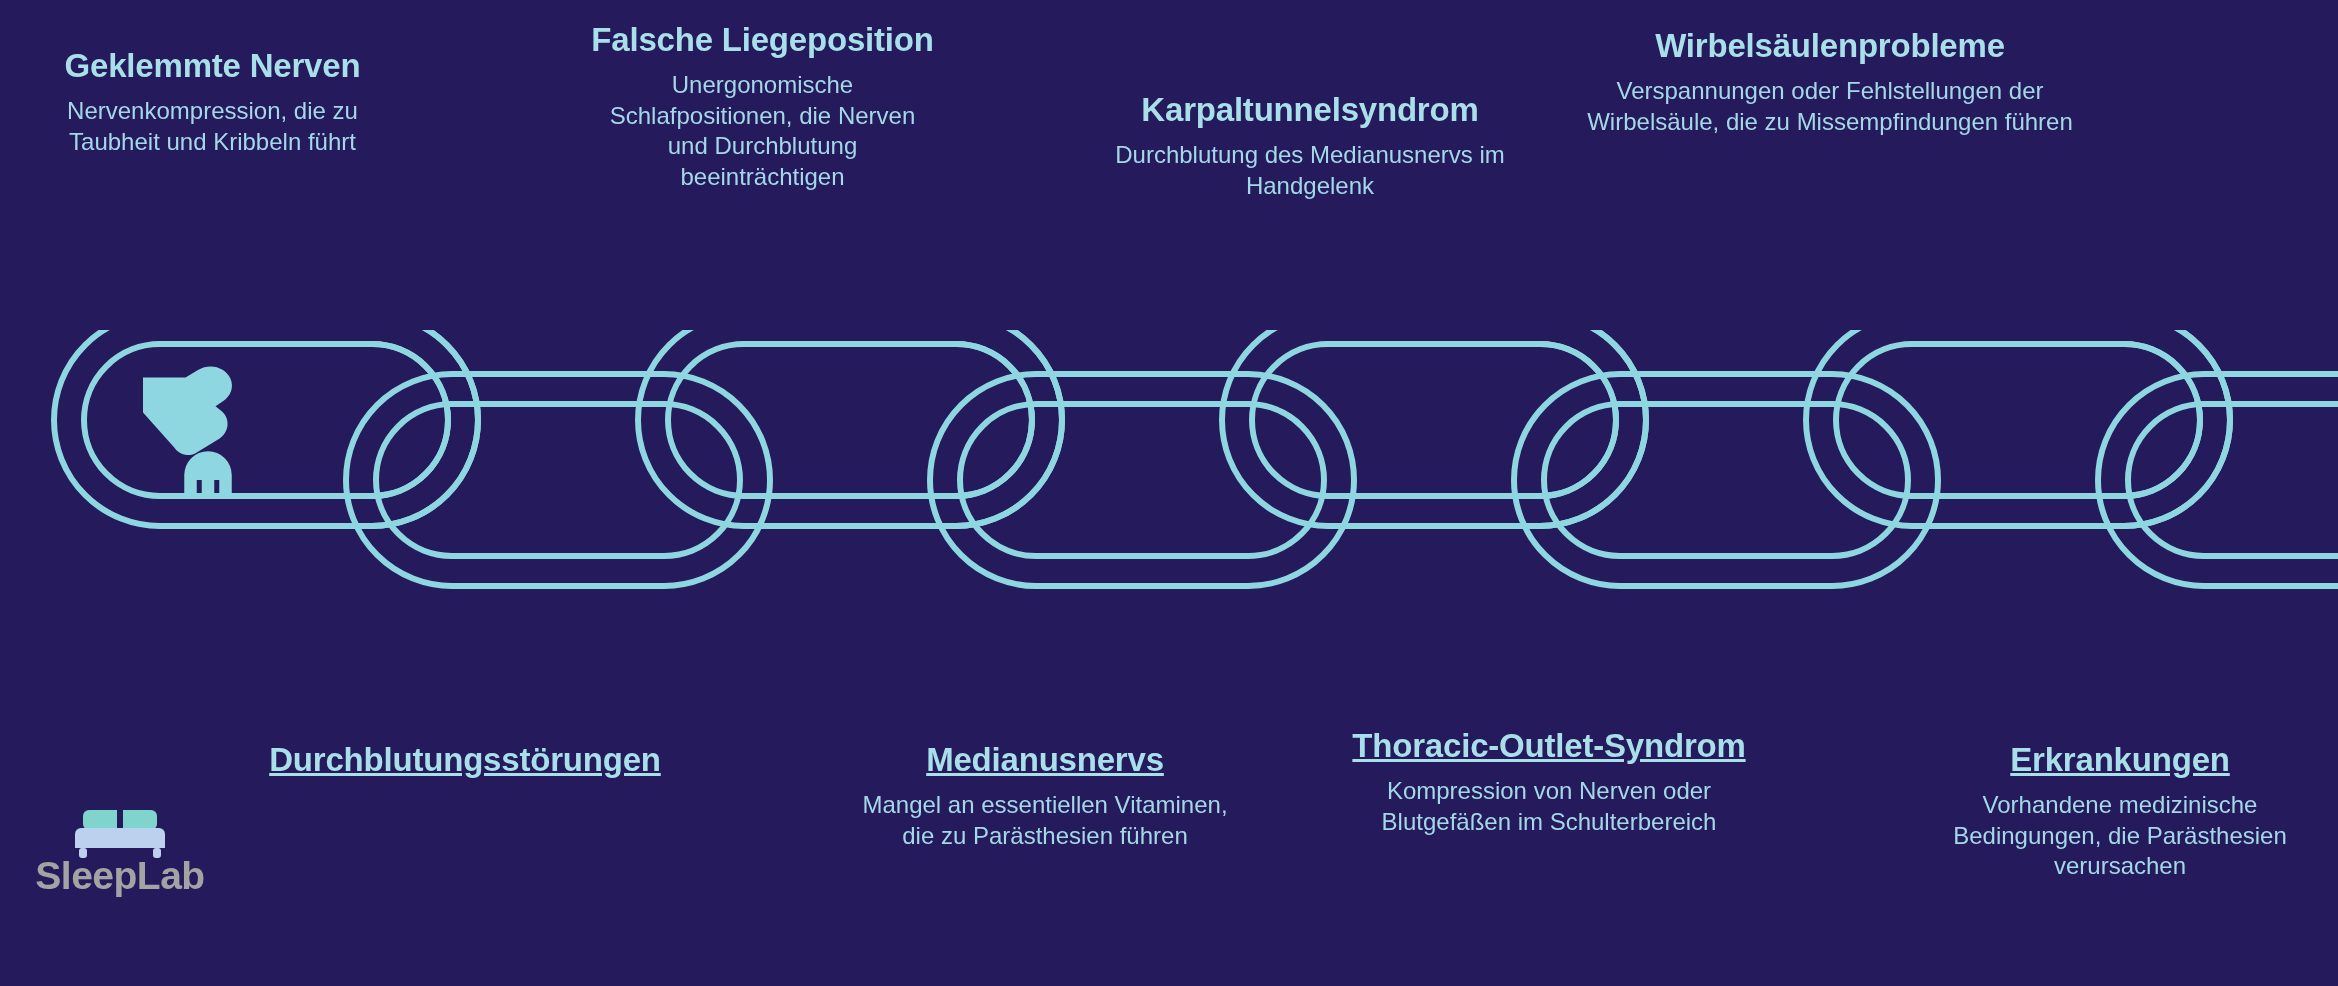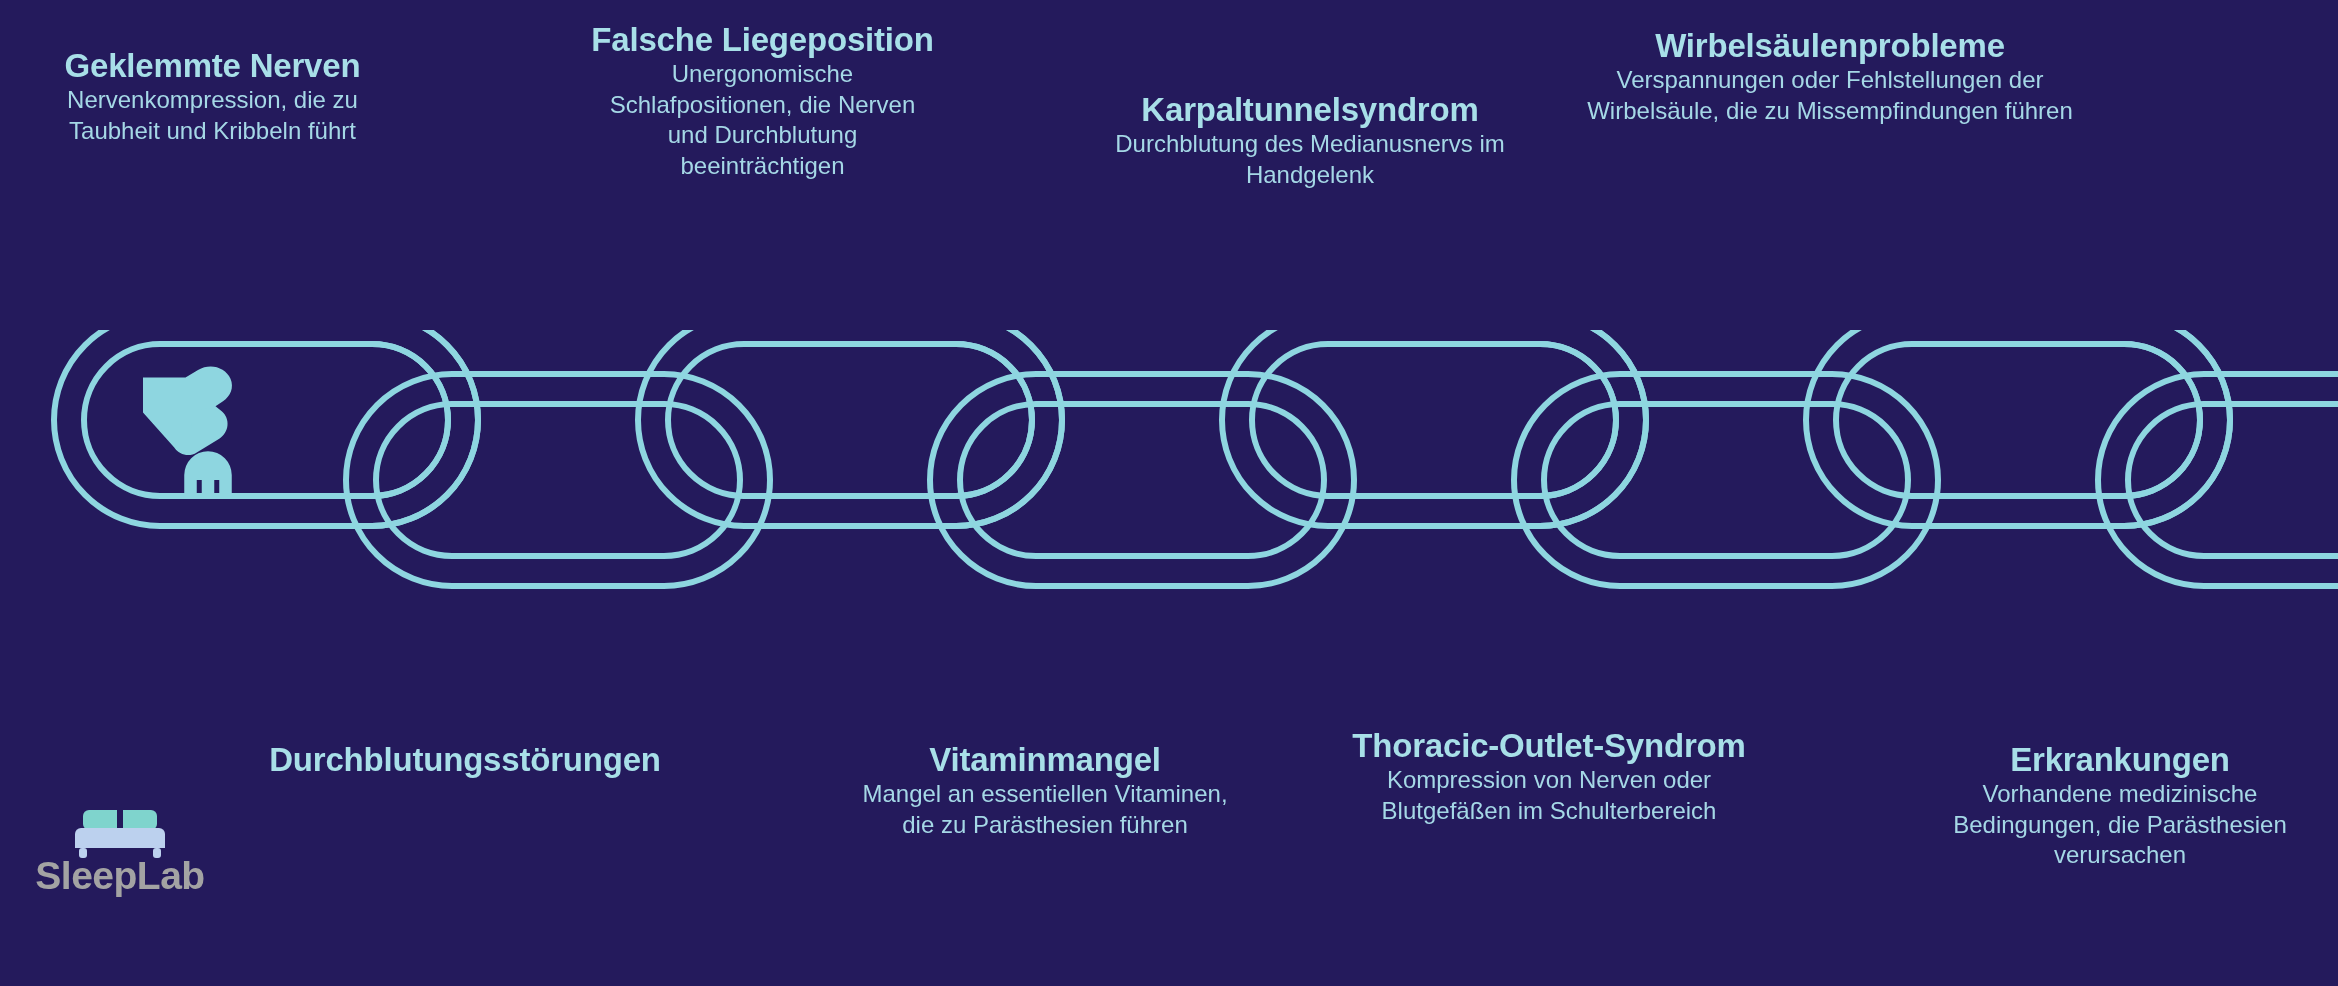--- a/index.html
+++ b/index.html
@@ -17,25 +17,25 @@
   .block .title {
     font-weight:bold;
     color:#a8dfe8;
     line-height:1.12;
     letter-spacing:-0.2px;
   }
   .block .desc {
     color:#a5d8e6;
     line-height:1.28;
     font-weight:400;
-    margin-top:0;
+    margin-top:11px;
   }
   .top .title { font-size:33px; }
   .top .desc  { font-size:24px; }
-  .bot .title { font-size:33px; }
+  .bot .title { font-size:33px;text-decoration:underline; }
   .bot .desc  { font-size:24px; }
 
   
   #b-top-1 { left:40px;   top:48px;  width:345px; }
   #b-top-2 { left:590px;  top:22px;  width:345px; }
   #b-top-3 { left:1085px; top:92px;  width:450px; }
   #b-top-4 { left:1580px; top:28px;  width:500px; }
 
   #b-bot-1 { left:215px;  top:742px; width:500px; }
   #b-bot-2 { left:855px;  top:742px; width:380px; }
@@ -210,21 +210,21 @@
         <circle cx="86" cy="68" r="18"></circle>
         <path d="M56 118 a30 26 0 0 1 60 0 Z"></path>
       </g>
     </g>
   </svg>
 
   <div class="block bot" id="b-bot-1">
     <div class="title">Durchblutungsstörungen</div>
   </div>
   <div class="block bot" id="b-bot-2">
-    <div class="title">Vitaminmangel</div>
+    <div class="title">Medianusnervs</div>
     <div class="desc">Mangel an essentiellen Vitaminen, die zu Parästhesien führen</div>
   </div>
   <div class="block bot" id="b-bot-3">
     <div class="title">Thoracic-Outlet-Syndrom</div>
     <div class="desc">Kompression von Nerven oder Blutgefäßen im Schulterbereich</div>
   </div>
   <div class="block bot" id="b-bot-4">
     <div class="title">Erkrankungen</div>
     <div class="desc">Vorhandene medizinische Bedingungen, die Parästhesien verursachen</div>
   </div>

